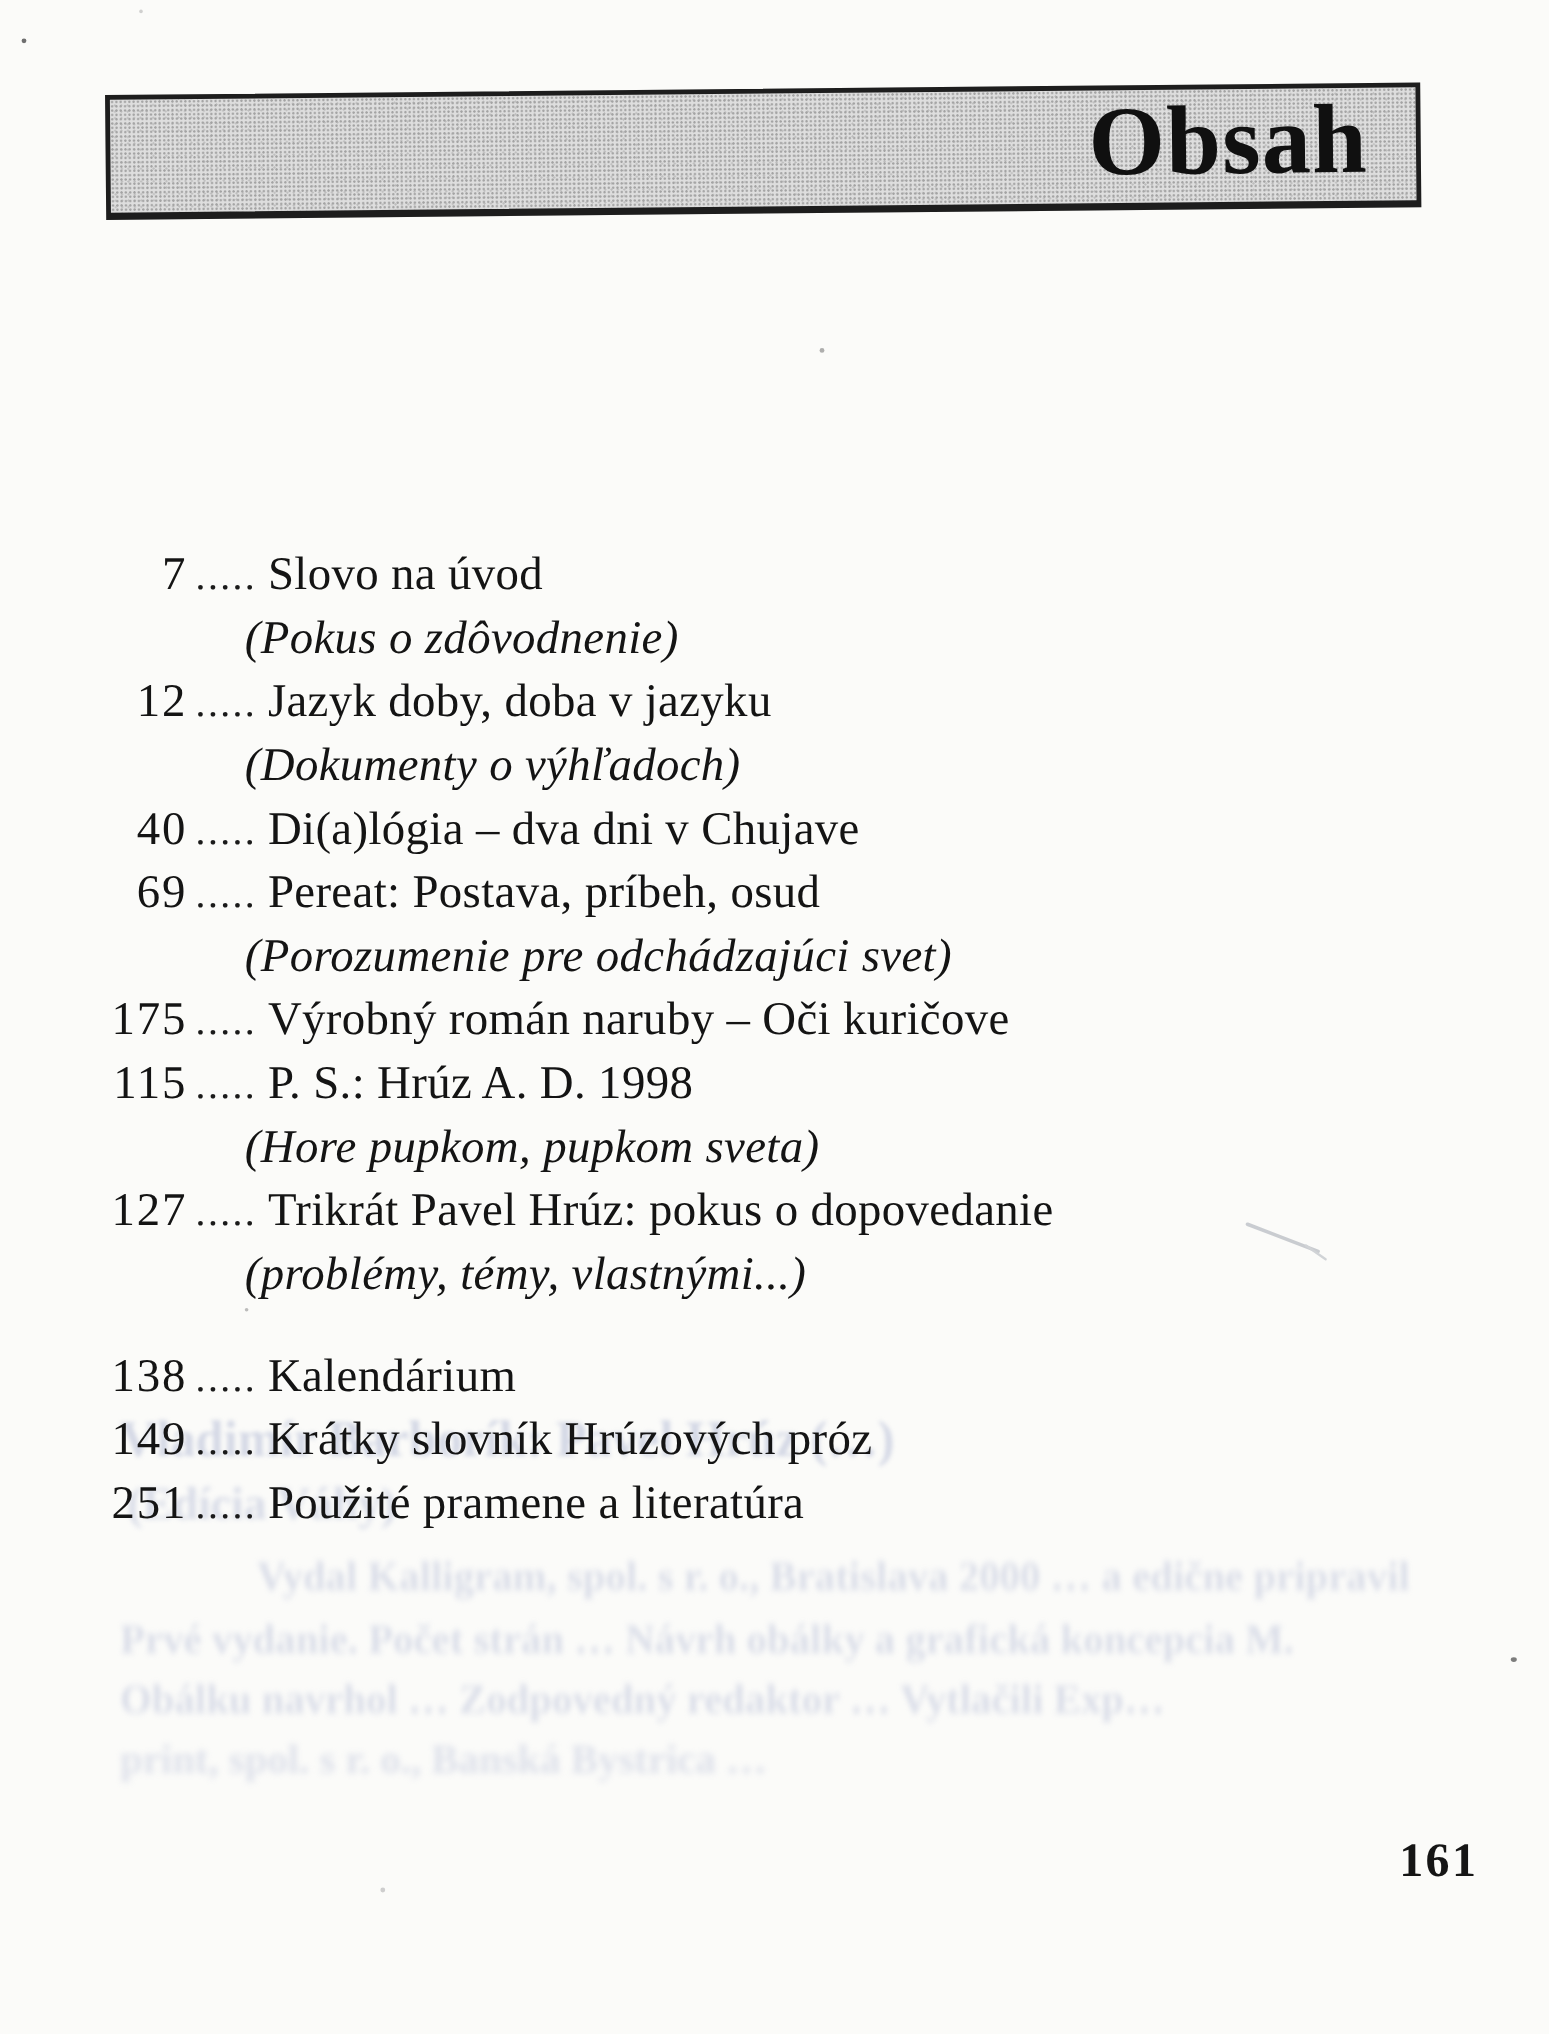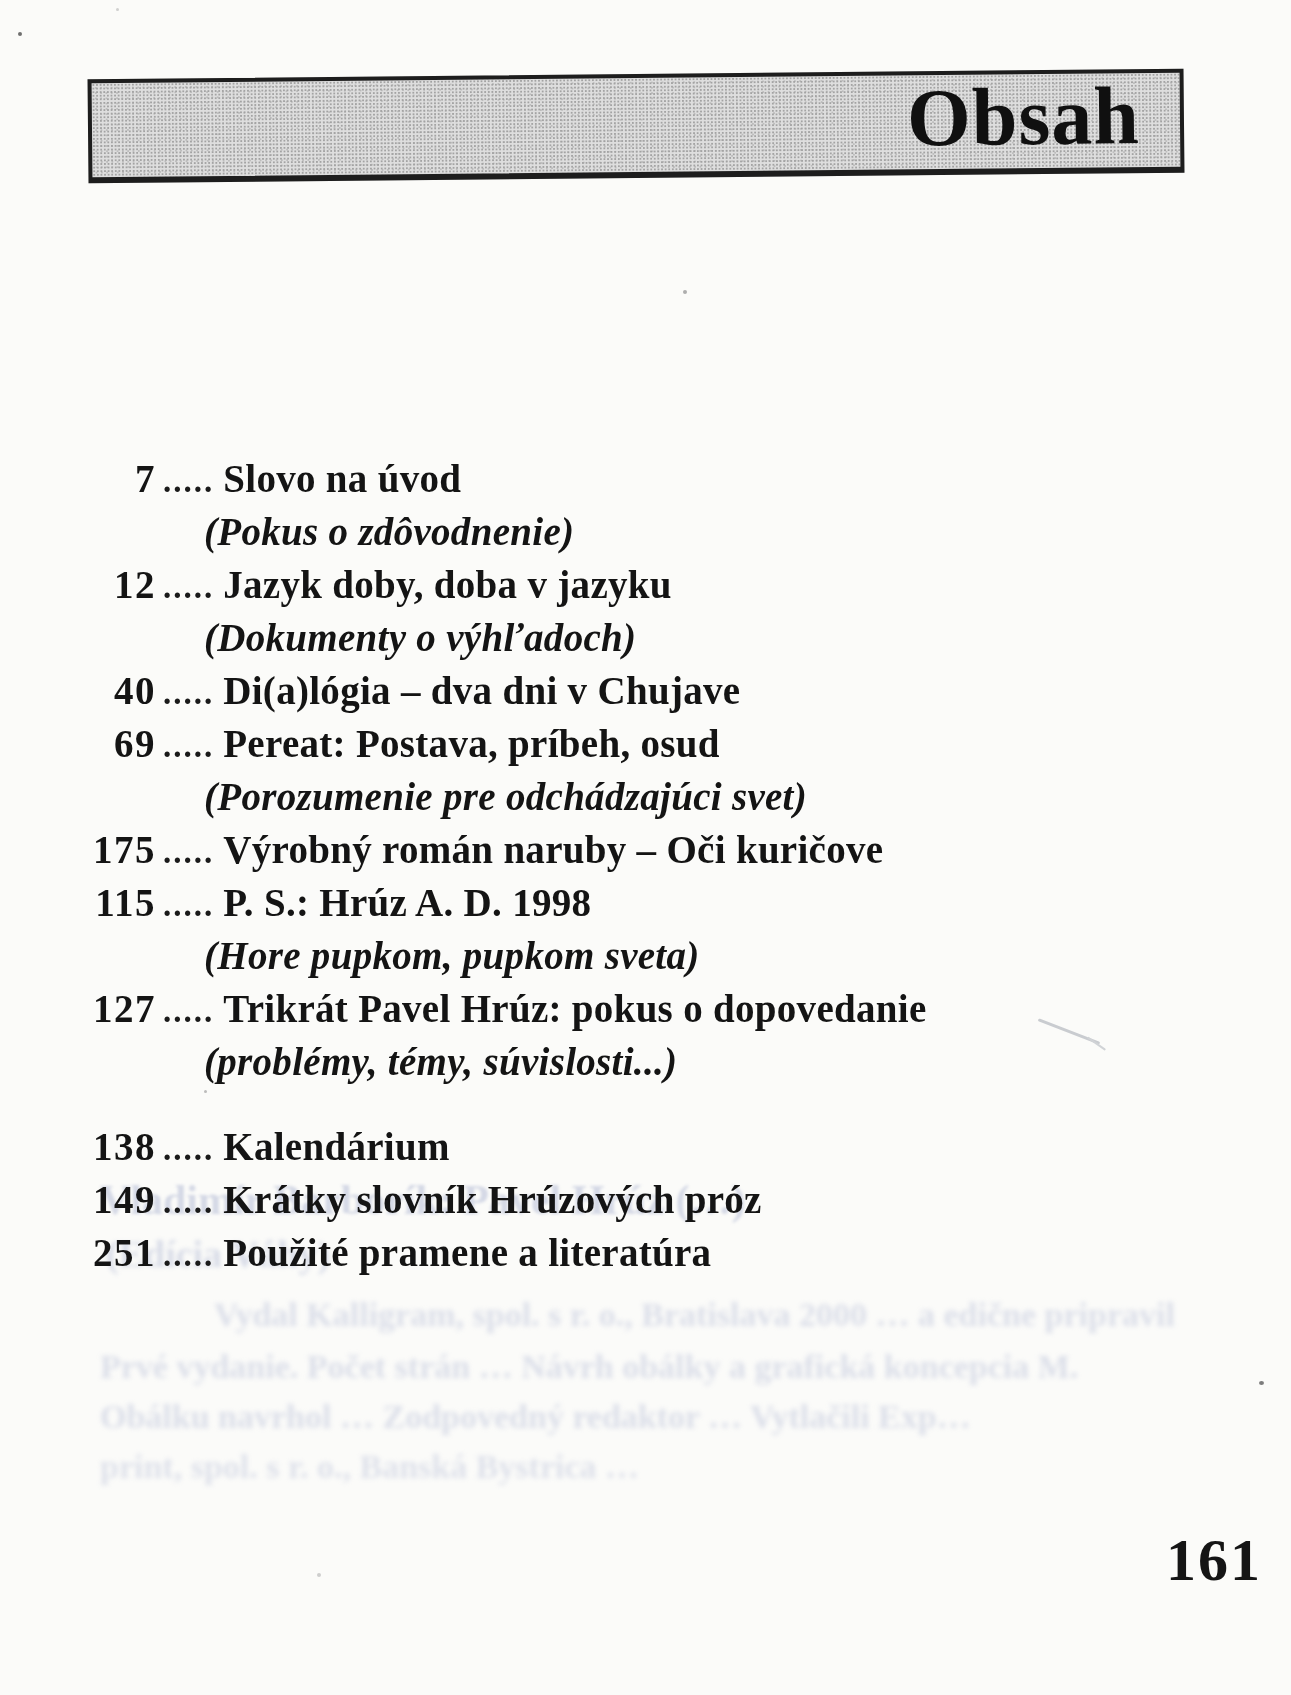--- a/index.html
+++ b/index.html
@@ -26,38 +26,38 @@
     padding-right:40px;
     transform:rotate(-0.55deg);
   }
   .header-title{
     font-size:82px;font-weight:700;color:#101010;
     letter-spacing:1px;line-height:1;padding-bottom:8px;
   }
 
   
   .toc{position:absolute;left:92px;top:452px;width:1160px;}
-  .row{height:53px;line-height:53px;white-space:nowrap;font-size:39px;font-weight:700;}
+  .row{height:53px;line-height:53px;white-space:nowrap;font-size:39px;font-weight:400;}
   .num{display:inline-block;width:64px;text-align:right;letter-spacing:1.5px;}
   .dots{display:inline-block;margin-left:7px;font-size:33px;letter-spacing:2px;color:#1a1a1a;}
   .title{margin-left:9px;letter-spacing:0.3px;}
   .sub{padding-left:112px;font-style:italic;letter-spacing:0.3px;}
   .group2{margin-top:32px;}
 
   
   .ghost-layer{position:absolute;inset:0;pointer-events:none;}
   .ghost{
     position:absolute;color:#aeb6d2;font-weight:700;white-space:nowrap;
     transform:scale(1,1.02);
   }
 
   
   .pageno{
     position:absolute;left:1166px;top:1526px;
-    font-size:60px;font-weight:700;letter-spacing:2px;color:#151515;
+    font-size:40px;font-weight:700;letter-spacing:2px;color:#151515;
   }
 
   
   .squiggle{
     position:absolute;left:1036px;top:1030px;width:66px;height:3px;
     background:#a9adb5;transform:rotate(21deg);border-radius:3px;opacity:.6;
   }
   .squiggle:after{
     content:"";position:absolute;left:52px;top:2px;width:22px;height:2px;
     background:#b5b9c0;transform:rotate(14deg);border-radius:2px;
@@ -94,21 +94,21 @@
         <div class="row sub">(Pokus o zdôvodnenie)</div>
         <div class="row"><span class="num">12</span><span class="dots">.....</span><span class="title">Jazyk doby, doba v jazyku</span></div>
         <div class="row sub">(Dokumenty o výhľadoch)</div>
         <div class="row"><span class="num">40</span><span class="dots">.....</span><span class="title">Di(a)lógia – dva dni v Chujave</span></div>
         <div class="row"><span class="num">69</span><span class="dots">.....</span><span class="title">Pereat: Postava, príbeh, osud</span></div>
         <div class="row sub">(Porozumenie pre odchádzajúci svet)</div>
         <div class="row"><span class="num">175</span><span class="dots">.....</span><span class="title">Výrobný román naruby – Oči kuričove</span></div>
         <div class="row"><span class="num">115</span><span class="dots">.....</span><span class="title">P. S.: Hrúz A. D. 1998</span></div>
         <div class="row sub">(Hore pupkom, pupkom sveta)</div>
         <div class="row"><span class="num">127</span><span class="dots">.....</span><span class="title">Trikrát Pavel Hrúz: pokus o dopovedanie</span></div>
-        <div class="row sub">(problémy, témy, súvislosti...)</div>
+        <div class="row sub">(problémy, témy, vlastnými...)</div>
       </div>
       <div class="group group2">
         <div class="row"><span class="num">138</span><span class="dots">.....</span><span class="title">Kalendárium</span></div>
         <div class="row"><span class="num">149</span><span class="dots">.....</span><span class="title">Krátky slovník Hrúzových próz</span></div>
         <div class="row"><span class="num">251</span><span class="dots">.....</span><span class="title">Použité pramene a literatúra</span></div>
       </div>
     </div>
 
   <div class="squiggle"></div>
   <div class="speck sp1"></div>

